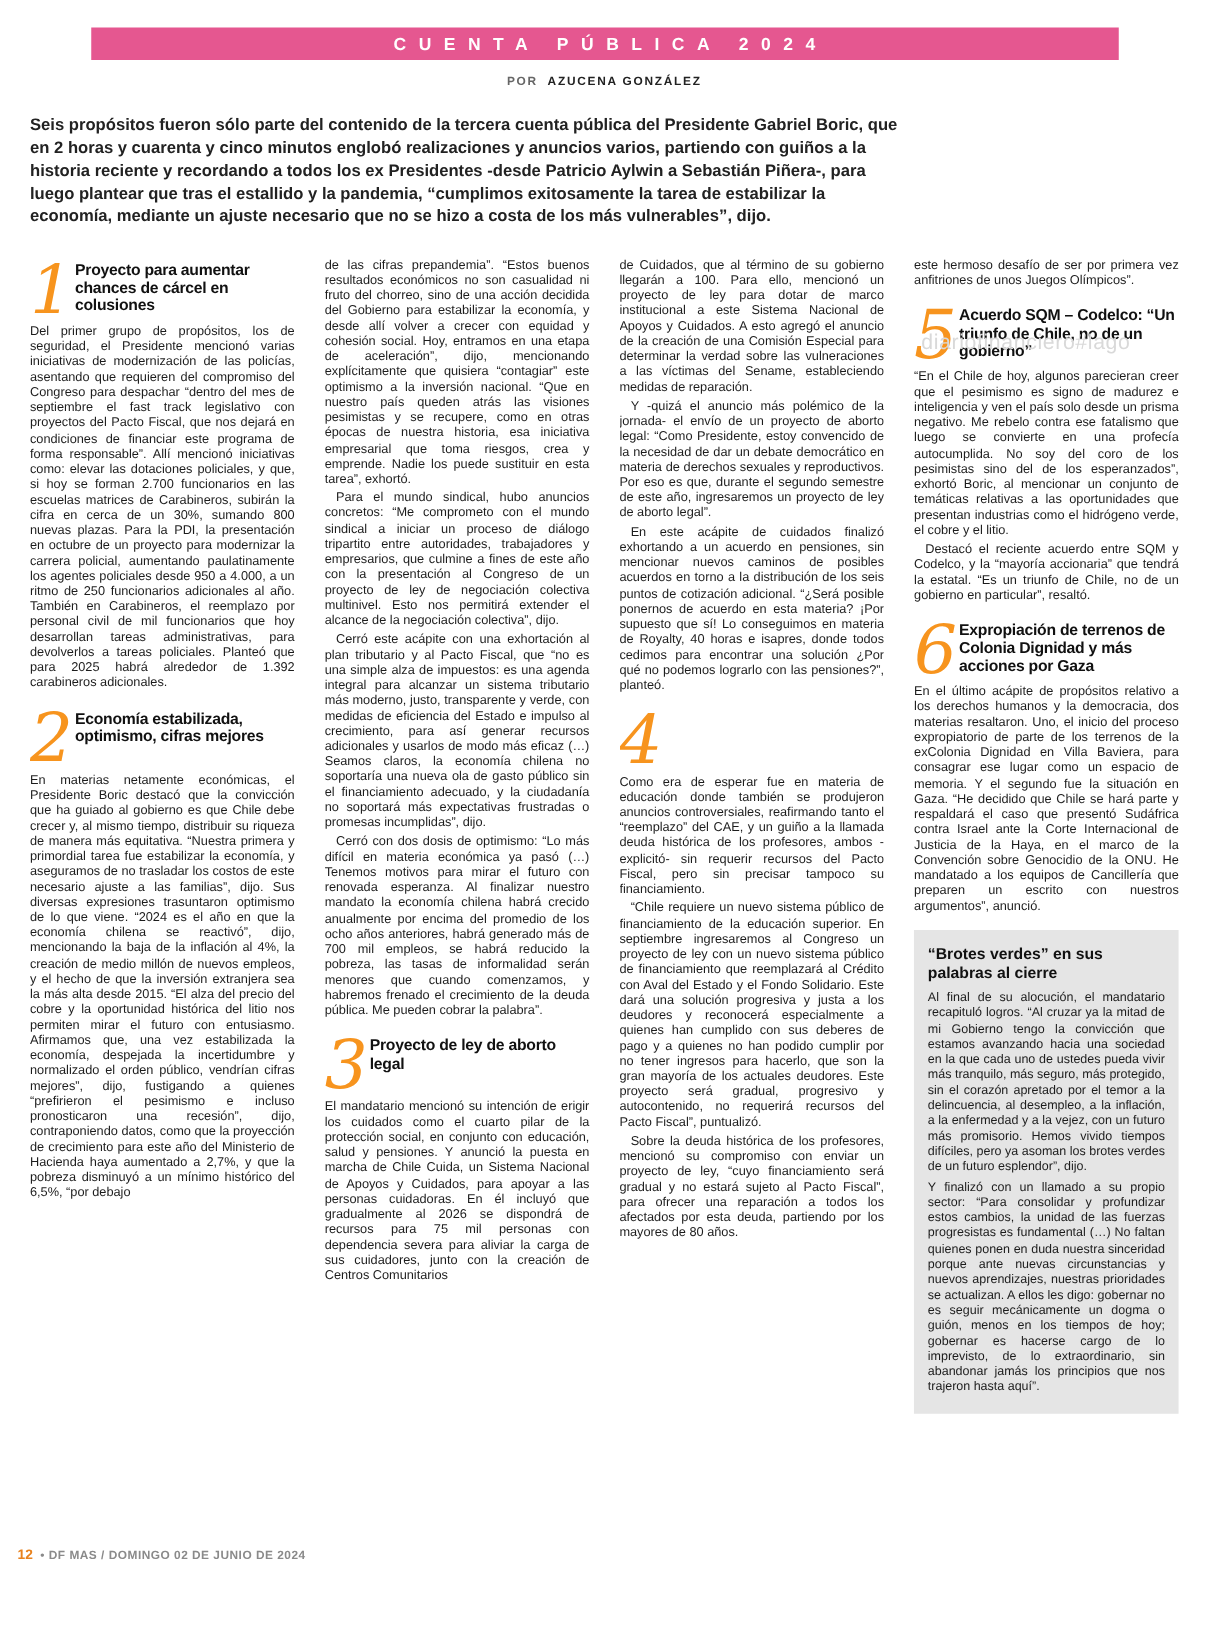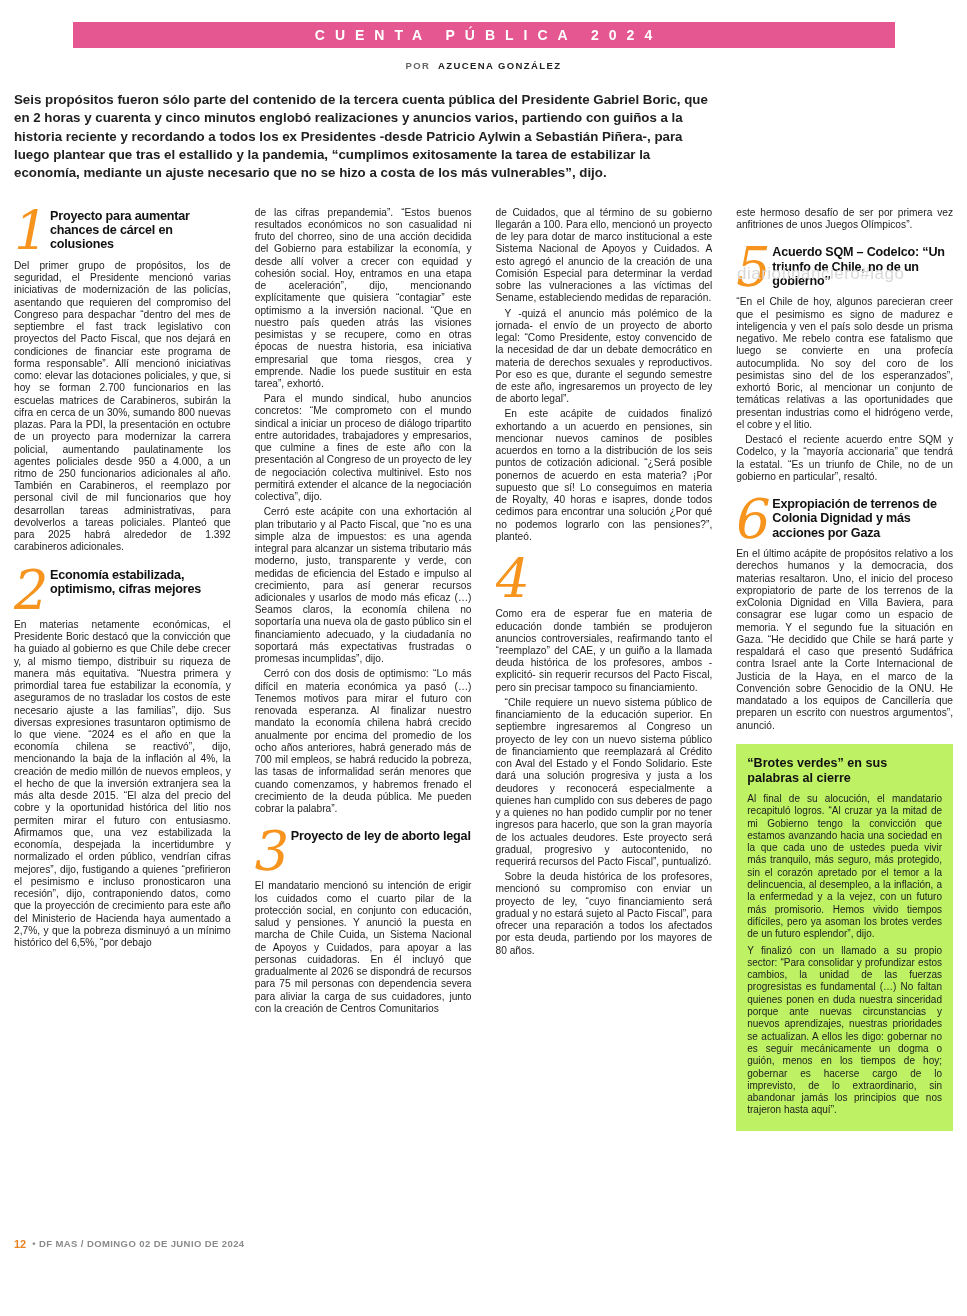--- a/index.html
+++ b/index.html
@@ -7,21 +7,21 @@
   body {
     width:967px; height:1316px;
     font-family:"Liberation Sans", sans-serif;
     color:#1c1c1c;
   }
   .page {
     position:relative;
     width:967px; height:1260px;
     background:#ffffff;
     overflow:hidden;
-    padding:0 14px;
+    padding:0 24px;
   }
   
   .kicker-bar {
     margin:22px auto 0;
     width:822px; height:26px;
     background:#E55790;
     color:#ffffff;
     display:flex; align-items:center; justify-content:center;
     font-size:14px; font-weight:bold;
     letter-spacing:10px;
@@ -102,21 +102,21 @@
     font-size:10.2px;
     line-height:1.2;
     text-align:justify;
     color:#1c1c1c;
     margin-bottom:3px;
     text-indent:9px;
   }
   .body-p.no-indent { text-indent:0; }
   
   .closing-box {
-    background:#bef264;
+    background:#e5e5e5;
     padding:12px 11px 10px;
     margin-top:12px;
   }
   .box-title {
     font-size:12.6px;
     font-weight:bold;
     line-height:1.2;
     margin-bottom:7px;
     color:#111111;
   }
@@ -124,21 +124,21 @@
     font-size:10px;
     line-height:1.23;
     text-align:justify;
     color:#1c1c1c;
     margin-bottom:4px;
   }
   
   .footer {
     position:absolute;
     left:14px; bottom:10px;
-    display:flex; align-items:flex-start; gap:6px;
+    display:flex; align-items:flex-end; gap:6px;
     white-space:nowrap;
   }
   .footer .page-num {
     color:#E8821E; font-weight:bold; font-size:11px;
   }
   .footer .pub-info {
     color:#8a8a8a; font-weight:bold; font-size:9.5px; letter-spacing:0.4px;
   }
 </style>
 </head>

